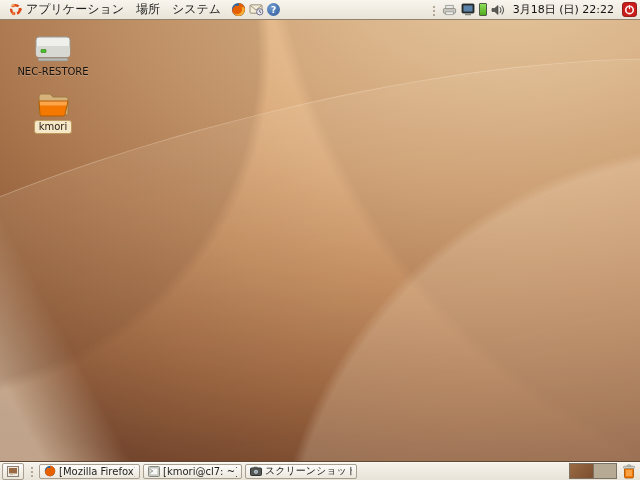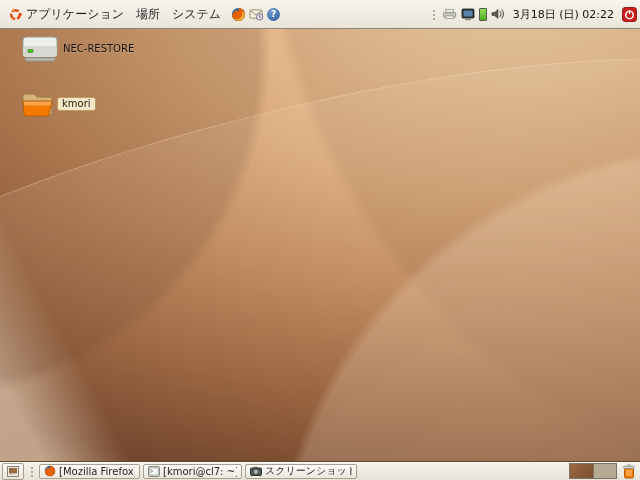--- a/index.html
+++ b/index.html
@@ -1,20 +1,20 @@
 <!DOCTYPE html>
 <html><head>
 <meta charset="utf-8">
 <style>
   html,body{margin:0;padding:0;width:640px;height:480px;overflow:hidden;
     font-family:"DejaVu Sans","Liberation Sans",sans-serif;-webkit-font-smoothing:antialiased;}
   .screen{position:relative;width:640px;height:480px;background:#c89a6e;}
 
   
-  .top-panel{position:absolute;top:0;left:0;right:0;height:29px;
+  .top-panel{position:absolute;top:0;left:0;right:0;height:20px;
     background:linear-gradient(#f8f5ee,#e9e4d8);
     border-bottom:1px solid #93826f;
     display:flex;align-items:center;padding:0 3px;box-sizing:border-box;z-index:5;font-size:12px;color:#1d1d1d;}
   .menu-item{display:flex;align-items:center;gap:4px;padding:0 6px;height:100%;cursor:default;}
   .launchers{display:flex;align-items:center;gap:3px;margin-left:4px;}
   .tray{display:flex;align-items:center;gap:4px;margin-left:auto;}
   .clock{font-size:11px;padding:0 4px;white-space:nowrap;color:#111;}
   .handle{width:5px;height:12px;margin:0 2px;
     background-image:radial-gradient(circle,#b3a896 1px,rgba(0,0,0,0) 1.2px);
     background-size:4px 4px;background-position:1px 1px;}
@@ -26,21 +26,21 @@
       radial-gradient(circle 900px at 142% -34%, rgba(96,54,30,0.12) 0 71%, rgba(96,54,30,0) 72.5%),
       radial-gradient(circle 620px at -12% 8%, rgba(86,47,26,0.18) 0 54%, rgba(86,47,26,0) 56%),
       linear-gradient(62deg, rgba(255,240,214,0.55) 0 5%, rgba(255,240,214,0) 15%),
       radial-gradient(ellipse 140% 118% at 80% -8%, #f6d9ad 0%, #ecc79a 18%, #d9a97a 40%, #bd8659 60%, #955e39 82%, #6e3f26 100%);}
   .swoosh{position:absolute;left:-40%;top:20%;width:180%;height:120%;
     background:linear-gradient(rgba(255,238,212,0.10),rgba(255,238,212,0));
     border-top:1px solid rgba(255,244,226,0.25);border-radius:50% 50% 0 0/28% 28% 0 0;
     transform:rotate(-14deg);}
 
   
-  .dicon{position:absolute;width:68px;display:flex;align-items:center;gap:2px;cursor:default;}
+  .dicon{position:absolute;width:68px;display:flex;flex-direction:column;align-items:center;gap:2px;cursor:default;}
   .dicon .dlabel{font-size:10px;color:#17110c;text-shadow:0 1px 1px rgba(255,255,255,0.25);
     text-align:center;line-height:12px;white-space:nowrap;}
   .dicon .dlabel.boxed{background:#f6e8c6;border:1px solid #bf9a5f;border-radius:3px;padding:0 4px;color:#2a2014;}
 
   
   .bottom-panel{position:absolute;left:0;right:0;bottom:0;height:19px;
     background:linear-gradient(#f6f3ec,#e8e3d7);
     border-top:1px solid #5f4630;box-shadow:inset 0 1px 0 #fbf9f4;
     display:flex;align-items:center;padding:0 2px;box-sizing:border-box;gap:3px;z-index:5;}
   .sd-btn{width:20px;height:15px;border:1px solid #a89f90;border-radius:2px;
@@ -122,21 +122,21 @@
           <rect x="4" y="10.5" width="6" height="1.8" fill="#888a85"></rect>
         </svg>
       </span>
       <span class="battery icon"></span>
       <span class="icon">
         <svg width="14" height="12" viewBox="0 0 14 12">
           <path d="M1 4.5h2.5L7 1.5v9L3.5 7.5H1z" fill="#5b5b55" stroke="#3a3a36" stroke-width="0.6"></path>
           <path d="M9 3.5a4 4 0 0 1 0 5M11 2a6.5 6.5 0 0 1 0 8" fill="none" stroke="#5b5b55" stroke-width="1.1" stroke-linecap="round"></path>
         </svg>
       </span>
-      <span class="clock">3月18日 (日) 02:22</span>
+      <span class="clock">3月18日 (日) 22:22</span>
       <span class="icon">
         <svg width="15" height="15" viewBox="0 0 16 16">
           <rect x="0.5" y="0.5" width="15" height="15" rx="3" fill="#cc1d1d" stroke="#8e1010"></rect>
           <circle cx="8" cy="8.4" r="4" fill="none" stroke="#ffffff" stroke-width="1.6"></circle>
           <rect x="7.2" y="2.6" width="1.6" height="5" rx="0.8" fill="#cc1d1d"></rect>
           <rect x="7.3" y="3.2" width="1.4" height="4.4" rx="0.7" fill="#ffffff"></rect>
         </svg>
       </span>
     </div>
   </div>

